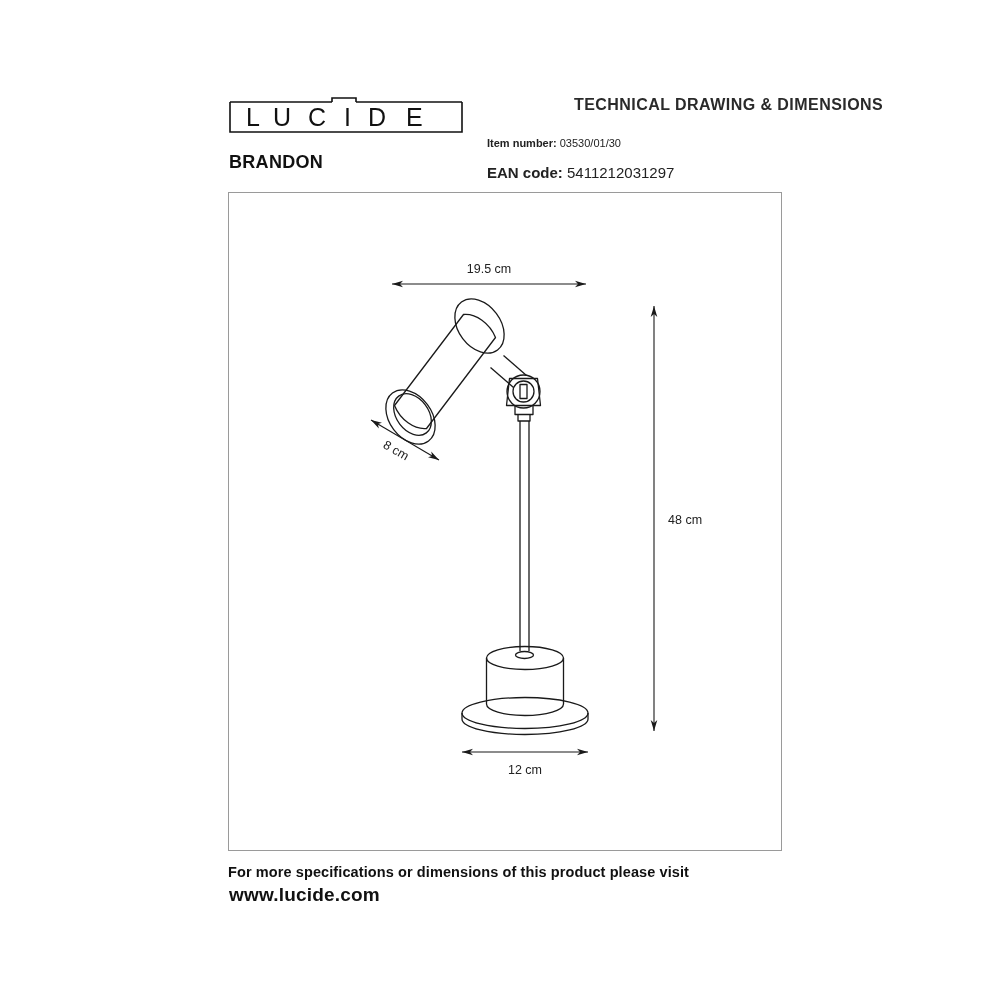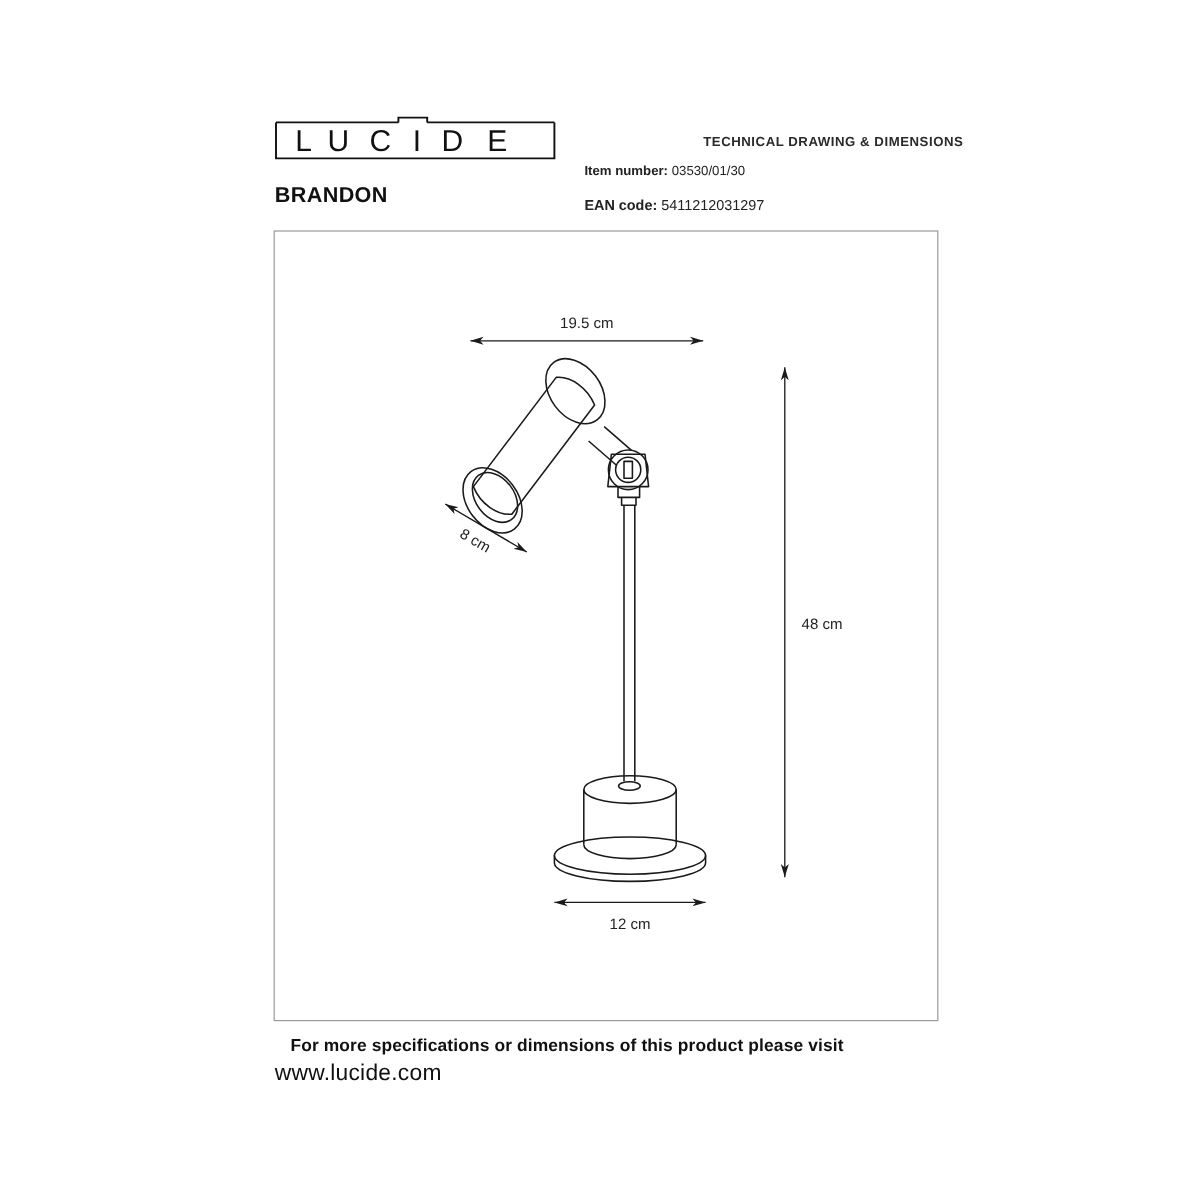--- a/index.html
+++ b/index.html
@@ -29,27 +29,26 @@
     left: 228px;
     top: 96px;
     width: 236px;
     height: 38px;
   }
   .logo-svg { display: block; }
 
   .tech-label {
     position: absolute;
     left: 574px;
-    top: 113px;
-    font-size: 11px;
+    top: 96px;
+    font-size: 16px;
     font-weight: bold;
     letter-spacing: 0.45px;
     color: #2a2a2a;
     white-space: nowrap;
-    margin-left: 12px;
   }
 
   .product-name {
     position: absolute;
     left: 229px;
     top: 152px;
     font-size: 18px;
     font-weight: bold;
     letter-spacing: 0.3px;
     color: #111;
@@ -60,21 +59,21 @@
     left: 487px;
     top: 137px;
     font-size: 11px;
     color: #222;
     white-space: nowrap;
   }
   .ean-code {
     position: absolute;
     left: 487px;
     top: 164px;
-    font-size: 12px;
+    font-size: 15px;
     color: #222;
     white-space: nowrap;
   }
   .item-number b, .ean-code b { font-weight: bold; }
 
   
   .frame {
     position: absolute;
     left: 228px;
     top: 192px;
@@ -89,33 +88,33 @@
     position: absolute;
     left: 228px;
     top: 192px;
     width: 554px;
     height: 542px;
   }
 
   
   .footer-line1 {
     position: absolute;
-    left: 242px;
+    left: 228px;
     top: 864px;
     font-size: 14.5px;
     font-weight: bold;
     color: #111;
     letter-spacing: 0.1px;
   }
   .footer-line2 {
     position: absolute;
     left: 229px;
     top: 884px;
     font-size: 19px;
-    font-weight: normal;
+    font-weight: bold;
     color: #111;
     letter-spacing: 0.2px;
   }
 
   .dim-text {
     font-family: "Liberation Sans", sans-serif;
     font-size: 12.5px;
     fill: #222;
   }
 </style>

